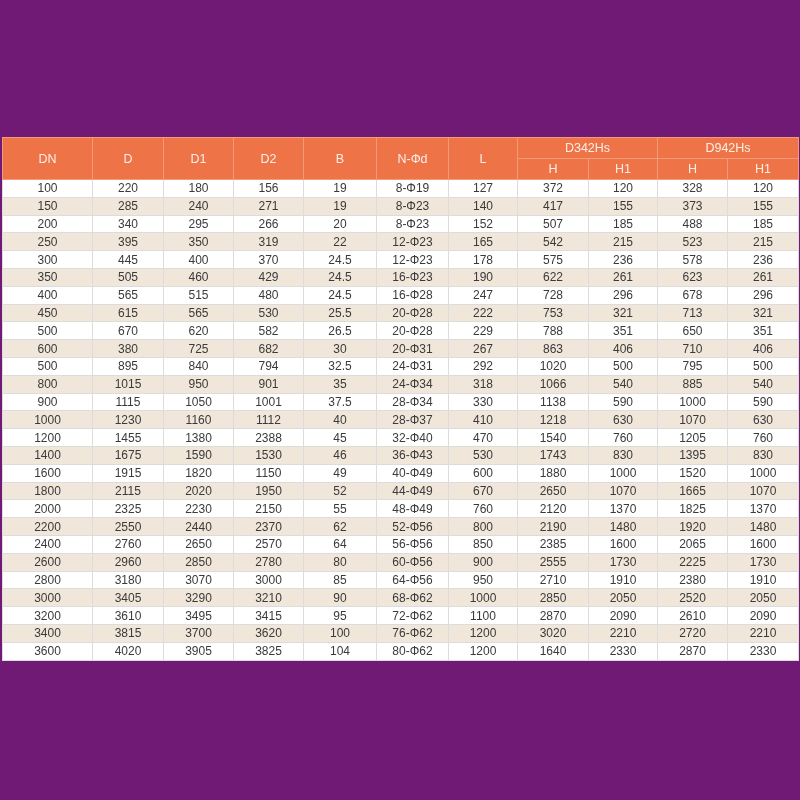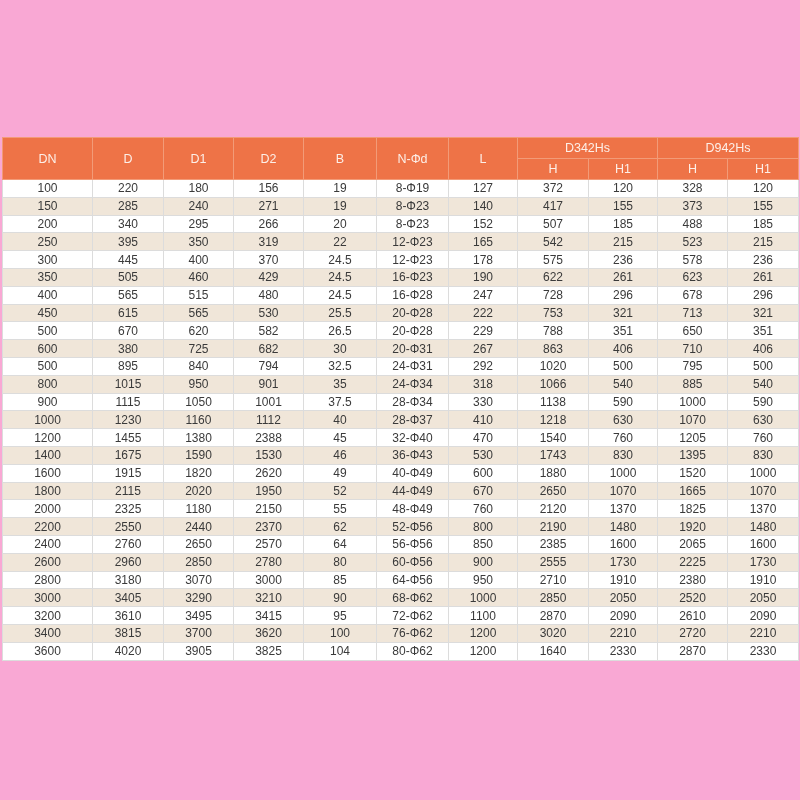--- a/index.html
+++ b/index.html
@@ -7,21 +7,21 @@
     padding: 0;
     background: #ffffff;
     width: 800px;
     height: 800px;
     font-family: "Liberation Sans", "DejaVu Sans", sans-serif;
   }
   .page {
     position: relative;
     width: 800px;
     height: 800px;
-    background: #f9a8d4;
+    background: #701a75;
     overflow: hidden;
   }
   table.spec-table {
     position: absolute;
     left: 2px;
     top: 137px;
     width: 796px;
     border-collapse: collapse;
     table-layout: fixed;
     font-size: 12px;
@@ -296,21 +296,21 @@
           <td>530</td>
           <td>1743</td>
           <td>830</td>
           <td>1395</td>
           <td>830</td>
         </tr>
         <tr>
           <td>1600</td>
           <td>1915</td>
           <td>1820</td>
-          <td>2620</td>
+          <td>1150</td>
           <td>49</td>
           <td>40-Φ49</td>
           <td>600</td>
           <td>1880</td>
           <td>1000</td>
           <td>1520</td>
           <td>1000</td>
         </tr>
         <tr>
           <td>1800</td>
@@ -321,21 +321,21 @@
           <td>44-Φ49</td>
           <td>670</td>
           <td>2650</td>
           <td>1070</td>
           <td>1665</td>
           <td>1070</td>
         </tr>
         <tr>
           <td>2000</td>
           <td>2325</td>
-          <td>1180</td>
+          <td>2230</td>
           <td>2150</td>
           <td>55</td>
           <td>48-Φ49</td>
           <td>760</td>
           <td>2120</td>
           <td>1370</td>
           <td>1825</td>
           <td>1370</td>
         </tr>
         <tr>

